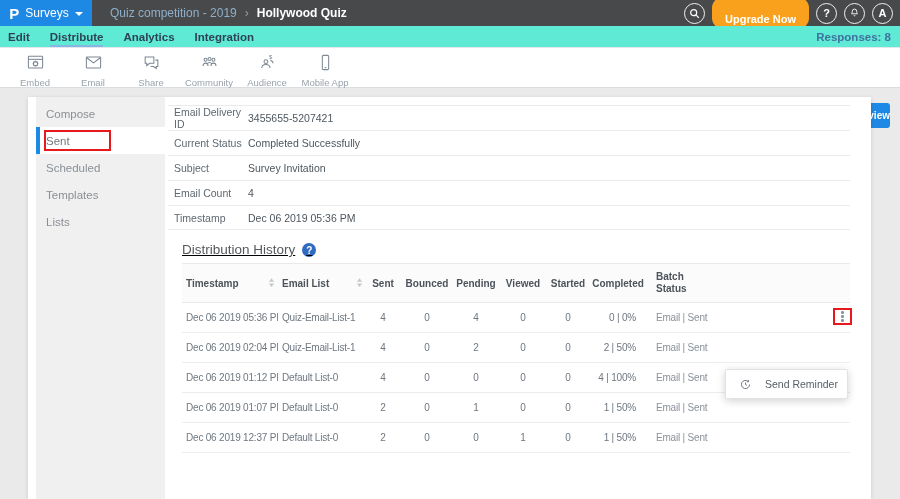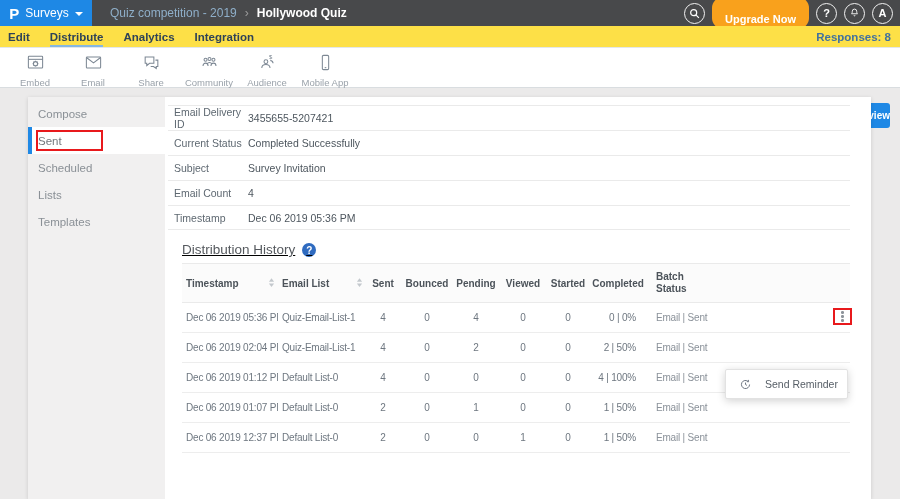--- a/index.html
+++ b/index.html
@@ -21,21 +21,21 @@
   .crumb-sep { color:#9b9b9b; }
   .crumb-survey { color:#fff; font-weight:bold; }
   .topbar-right { margin-left:auto; display:flex; align-items:center; gap:7px; padding-right:7px; }
   .circle-btn { width:21px; height:21px; border:1.5px solid #f2f2f2; border-radius:50%;
                 display:flex; align-items:center; justify-content:center; font-size:11px;
                 font-weight:bold; color:#fff; cursor:pointer; flex:none; }
   .upgrade-btn { background:#f9a11c; color:#fff; font-size:11px; font-weight:bold; border:none;
                  border-radius:11px; height:28px; padding:16px 13px; cursor:pointer; }
 
   
-  .navbar { position:absolute; top:26px; left:0; width:900px; height:22px; background:#fde047;
+  .navbar { position:absolute; top:26px; left:0; width:900px; height:22px; background:#5eead4;
             border-bottom:1px solid #e3e7ea; display:flex; align-items:center; }
   .nav-items { display:flex; padding-left:8px; gap:20px; height:100%; align-items:center; }
   .nav-item { font-size:11.5px; font-weight:bold; color:#2e4257; cursor:pointer;
               padding:4px 0 2px; border-bottom:2px solid transparent; }
   .nav-item.active { border-bottom-color:#85b7e2; }
   .responses { margin-left:auto; padding-right:9px; font-size:11.5px; font-weight:bold; color:#41719f; cursor:pointer; }
 
   
   .toolbar { position:absolute; top:48px; left:0; width:900px; height:40px; background:#fff;
              border-bottom:1px solid #d9dde0; }
@@ -49,21 +49,21 @@
               white-space:nowrap; overflow:hidden; }
   .pencil-btn { width:23px; height:100%; display:flex; align-items:center; justify-content:center;
                 cursor:pointer; flex:none; }
   .preview-btn { position:absolute; left:837px; top:55px; width:53px; height:25px; background:#1e88e5;
                  border:none; border-radius:3px; color:#fff; font-size:10px; font-weight:bold;
                  display:flex; align-items:center; justify-content:center; gap:4px; cursor:pointer; }
 
   
   .panel { position:absolute; left:28px; top:97px; width:843px; height:402px; background:#fff;
            box-shadow:0 1px 4px rgba(0,0,0,0.14); }
-  .sidebar { position:absolute; left:0; top:0; width:137px; height:402px; background:#f1f0f0; padding-top:3px; }
+  .sidebar { position:absolute; left:8px; top:0; width:137px; height:402px; background:#f1f0f0; padding-top:3px; }
   .side-item { position:relative; height:27px; display:flex; align-items:center; padding-left:10px;
                font-size:11.5px; color:#8a9096; cursor:pointer; }
   .side-item.active { background:#fff; color:#73787d; border-left:4px solid #1e88e5; padding-left:6px; }
   .red-annotation { position:absolute; border:2px solid #e8191c; pointer-events:none; }
   .sent-annotation { left:4px; top:3px; width:67px; height:21px; }
 
   .main { position:absolute; left:137px; top:0; width:706px; height:402px; background:#fff; overflow:visible; }
   .section-title { margin:22px 21px 0 17px; font-size:13.5px; font-weight:normal; color:#55595e; line-height:20px; }
 
   .info-table { margin:8px 21px 0 3px; }
@@ -228,24 +228,24 @@
         <span>Compose</span>
       </div>
       <div class="side-item active">
         <span>Sent</span>
         <div class="red-annotation sent-annotation"></div>
       </div>
       <div class="side-item">
         <span>Scheduled</span>
       </div>
       <div class="side-item">
+        <span>Templates</span>
+      </div>
+      <div class="side-item">
         <span>Lists</span>
-      </div>
-      <div class="side-item">
-        <span>Templates</span>
       </div>
     </div>
 
   <div class="main">
     <div class="info-table" id="info-table">
         <div class="info-row">
           <span class="info-label">Email Delivery ID</span>
           <span class="info-value">3455655-5207421</span>
         </div>
         <div class="info-row">

